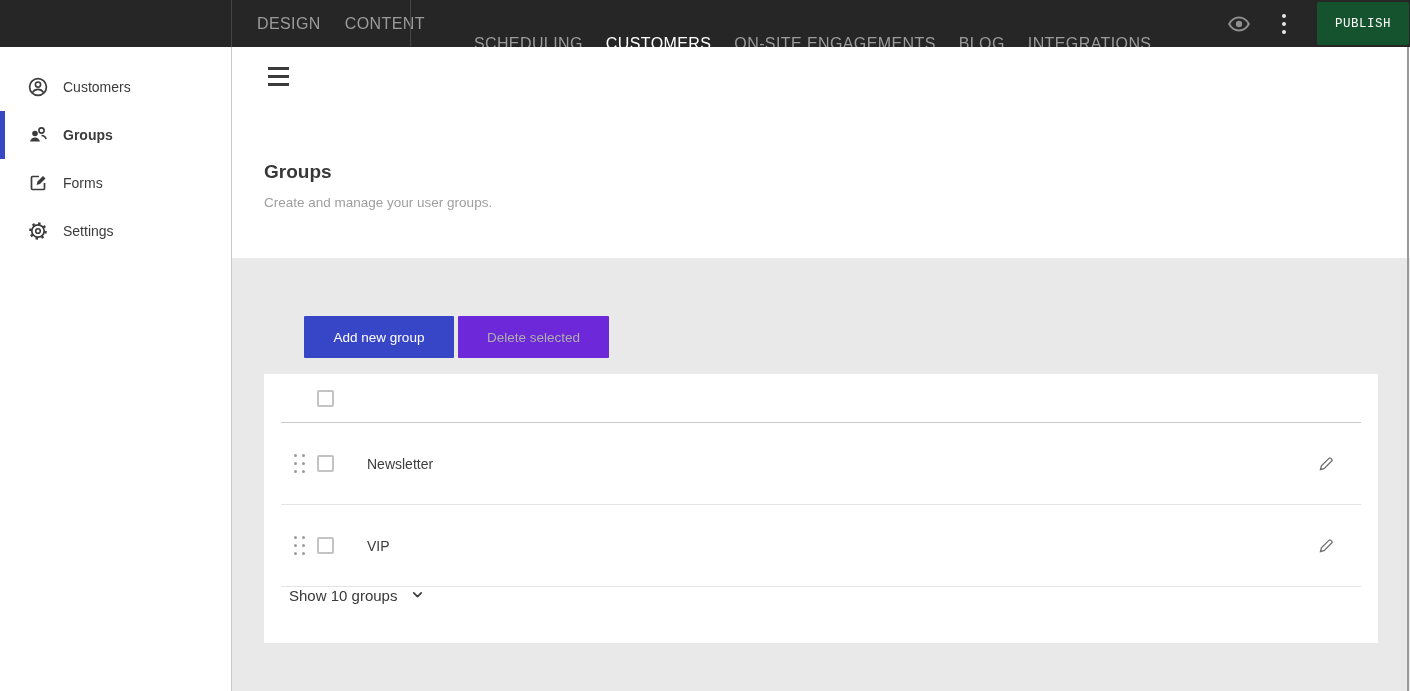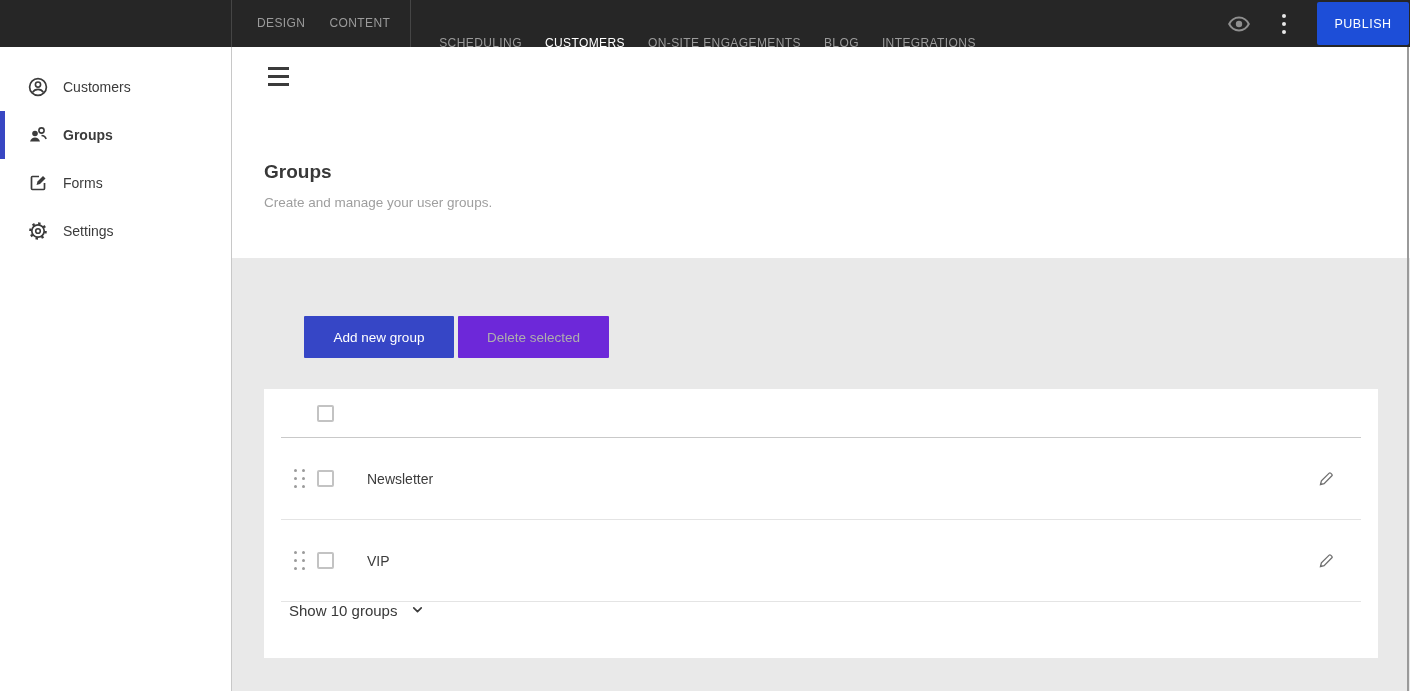--- a/index.html
+++ b/index.html
@@ -20,39 +20,39 @@
     color: #9b9b9b;
   }
   .navbar .vdiv {
     position: absolute; top: 0; bottom: 0; width: 1px; background: #454545;
   }
   .vdiv-1 { left: 231px; }
   .vdiv-2 { left: 410px; }
   .nav-group-a { margin-left: 257px; display: flex; gap: 24px; }
   .nav-group-b { margin-left: 49px; display: flex; gap: 23px; margin-top: 40px; }
   .nav-item {
-    font-size: 12px;
+    font-size: 16px;
     letter-spacing: 0.4px;
     cursor: pointer;
     white-space: nowrap;
     line-height: 47px;
   }
   .nav-item.active { color: #ffffff; font-weight: 500; }
   .nav-right { margin-left: auto; display: flex; align-items: center; gap: 24px; margin-right: 1px; }
   .eye-btn { width: 24px; height: 24px; cursor: pointer; display: flex; align-items: center; justify-content: center; }
   .kebab { width: 18px; height: 24px; display: flex; flex-direction: column; align-items: center; justify-content: center; gap: 4px; cursor: pointer; }
   .kebab i { width: 4px; height: 4px; border-radius: 50%; background: #e8e8e8; }
   .publish-btn {
     width: 92px; height: 43px;
-    background: #1d4ed8;
+    background: #14532d;
     color: #ffffff;
     border: none;
     font-size: 12.5px;
     letter-spacing: 0.5px;
-    font-family: Liberation Sans, sans-serif;
+    font-family: Liberation Mono, monospace;
     cursor: pointer;
     border-radius: 2px;
   }
 
   
   .app { display: flex; height: 644px; }
 
   
   .sidebar {
     width: 232px;
@@ -101,21 +101,21 @@
     font-size: 13.5px; color: #9e9e9e;
   }
 
   .content { flex: 1; padding: 58px 32px 0 32px; }
   .btn-row { display: flex; gap: 4px; margin-left: 40px; }
   .btn { height: 42px; border: none; font-family: inherit; font-size: 13.5px; border-radius: 1px; }
   .btn-add { width: 150px; background: #3646c6; color: #ffffff; cursor: pointer; }
   .btn-delete { width: 151px; background: #6d28d9; color: #aeaeae; cursor: default; }
 
   
-  .card { margin-top: 31px; background: #ffffff; height: 269px; display: flex; flex-direction: column; }
+  .card { margin-top: 16px; background: #ffffff; height: 269px; display: flex; flex-direction: column; }
   .thead { height: 48px; display: flex; align-items: center; padding-left: 53px; }
   .divider { height: 1px; background: #c9c9c9; margin: 0 17px; flex-shrink: 0; }
   .divider.light { background: #e4e4e4; }
   .trow { height: 81px; display: flex; align-items: center; }
   .checkbox {
     width: 17px; height: 17px;
     border: 2px solid #c3c3c3;
     border-radius: 2px;
     background: #ffffff;
     cursor: pointer;

